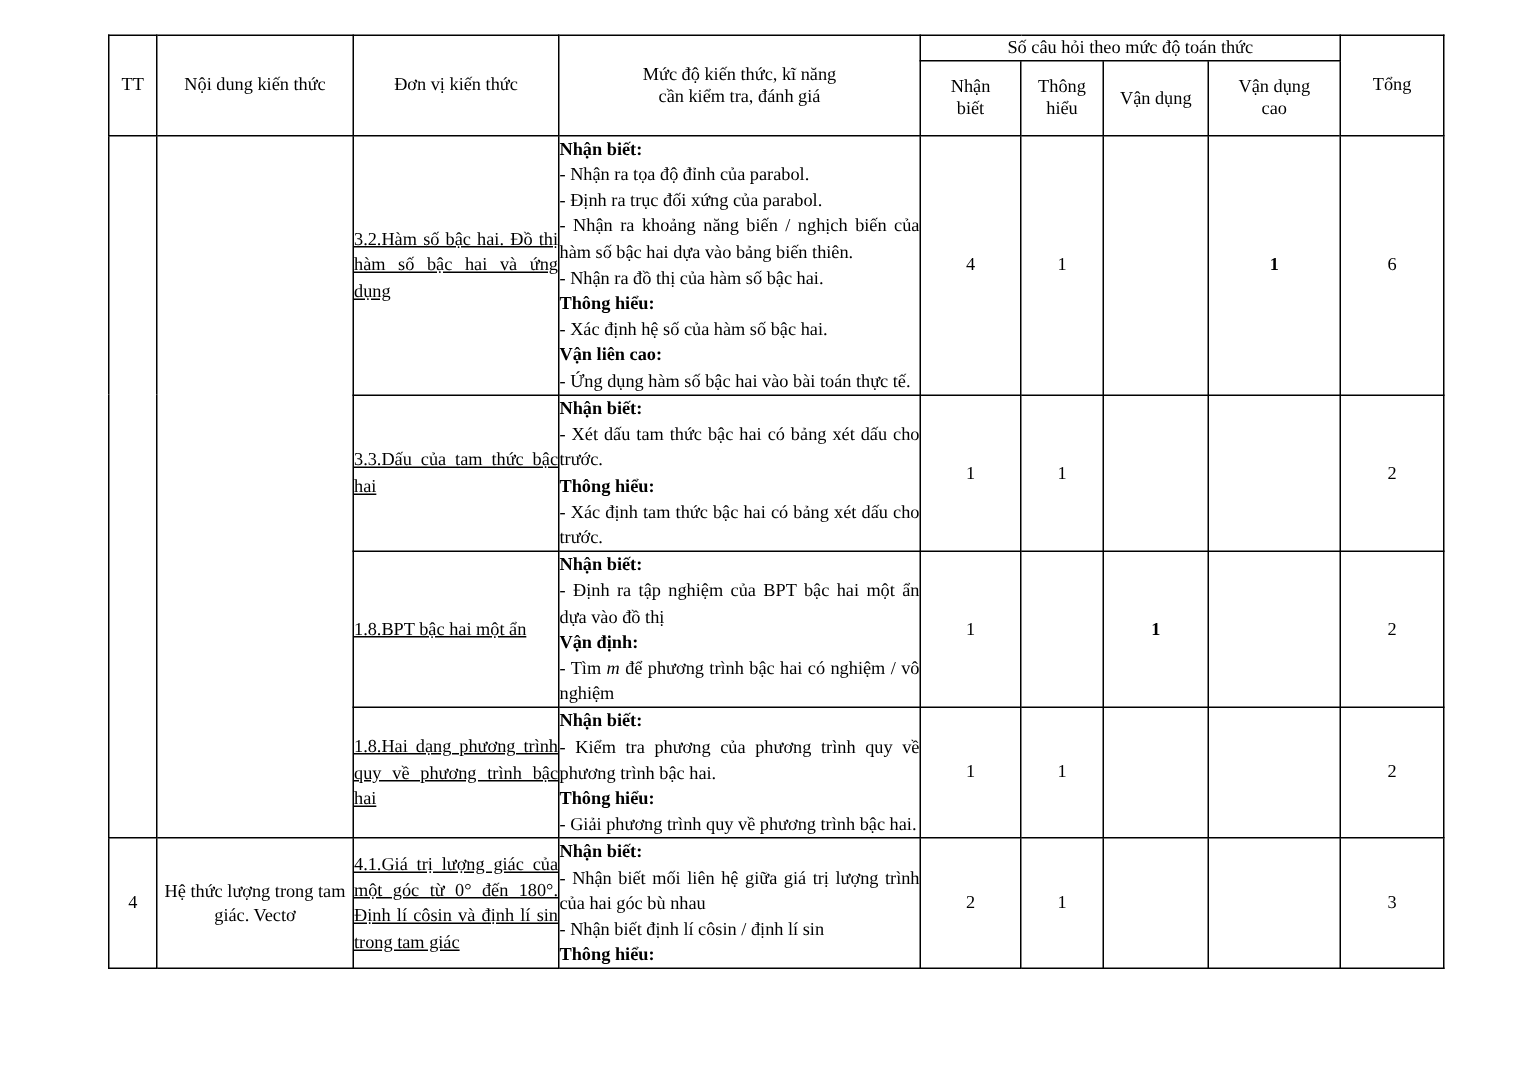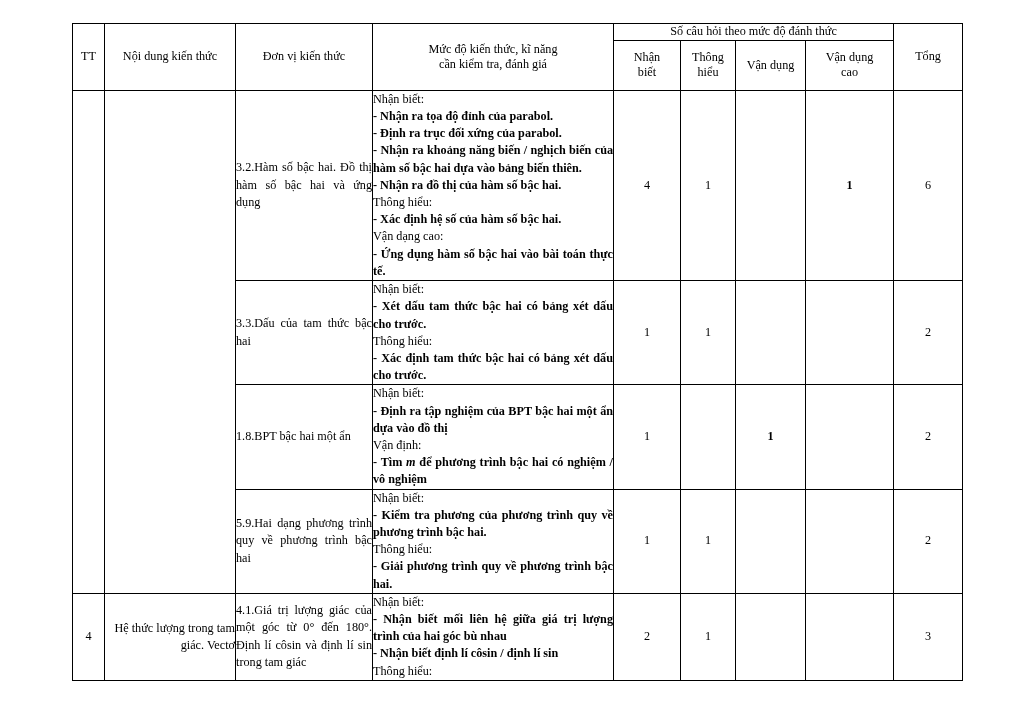--- a/index.html
+++ b/index.html
@@ -61,48 +61,48 @@
     font-weight: bold;
     padding: 3px 3px;
   }
   .hd-tall { height: 49px; }
   .unit {
     text-align: justify;
     text-align-last: left;
     vertical-align: middle;
     padding: 5px 6px 5px 6px;
     line-height: 1.42;
+    text-decoration: underline;
   }
   .desc {
     vertical-align: top;
     padding: 4px 6px 5px 6px;
     line-height: 1.41;
   }
   .desc p {
     margin: 0;
     text-align: justify;
     text-align-last: left;
-    font-weight: bold;
   }
   .desc p.lbl {
-    font-weight: normal;
+    font-weight: bold;
     text-align: right;
   }
   .num {
     text-align: center;
     vertical-align: middle;
   }
   .num.b { font-weight: bold; }
   .tt {
     text-align: center;
     vertical-align: middle;
     font-weight: bold;
   }
   .topic {
-    text-align: right;
+    text-align: center;
     vertical-align: middle;
     font-weight: bold;
     padding: 5px 6px 5px 8px;
     line-height: 1.35;
   }
   .ital { font-style: italic; }
 </style>
 </head>
 <body>
 
@@ -122,21 +122,21 @@
     </colgroup>
     <thead>
       <tr>
         <th class="hd" rowspan="2">TT</th>
         <th class="hd" rowspan="2">Nội dung kiến thức</th>
         <th class="hd" rowspan="2">Đơn vị kiến thức</th>
         <th class="hd" rowspan="2">
           <div>Mức độ kiến thức, kĩ năng</div>
           <div>cần kiểm tra, đánh giá</div>
         </th>
-        <th class="hd-span" colspan="4">Số câu hỏi theo mức độ đánh thức</th>
+        <th class="hd-span" colspan="4">Số câu hỏi theo mức độ toán thức</th>
         <th class="hd" rowspan="2">Tổng</th>
       </tr>
       <tr>
         <th class="hd hd-tall">
           <div>Nhận</div>
           <div>biết</div>
         </th>
         <th class="hd hd-tall">
           <div>Thông</div>
           <div>hiểu</div>
@@ -154,21 +154,21 @@
           <td class="topic" rowspan="4"></td>
           <td class="unit">3.2.Hàm số bậc hai. Đồ thị hàm số bậc hai và ứng dụng</td>
           <td class="desc">
             <p class="lbl">Nhận biết:</p>
             <p>- Nhận ra tọa độ đỉnh của parabol.</p>
             <p>- Định ra trục đối xứng của parabol.</p>
             <p>- Nhận ra khoảng năng biến / nghịch biến của hàm số bậc hai dựa vào bảng biến thiên.</p>
             <p>- Nhận ra đồ thị của hàm số bậc hai.</p>
             <p class="lbl">Thông hiểu:</p>
             <p>- Xác định hệ số của hàm số bậc hai.</p>
-            <p class="lbl">Vận dạng cao:</p>
+            <p class="lbl">Vận liên cao:</p>
             <p>- Ứng dụng hàm số bậc hai vào bài toán thực tế.</p>
           </td>
           <td class="num">4</td>
           <td class="num">1</td>
           <td class="num"></td>
           <td class="num b">1</td>
           <td class="num">6</td>
         </tr>
         <tr>
           <td class="unit">3.3.Dấu của tam thức bậc hai</td>
@@ -192,21 +192,21 @@
             <p class="lbl">Vận định:</p>
             <p>- Tìm <span class="ital">m</span> để phương trình bậc hai có nghiệm / vô nghiệm</p>
           </td>
           <td class="num">1</td>
           <td class="num"></td>
           <td class="num b">1</td>
           <td class="num"></td>
           <td class="num">2</td>
         </tr>
         <tr>
-          <td class="unit">5.9.Hai dạng phương trình quy về phương trình bậc hai</td>
+          <td class="unit">1.8.Hai dạng phương trình quy về phương trình bậc hai</td>
           <td class="desc">
             <p class="lbl">Nhận biết:</p>
             <p>- Kiểm tra phương của phương trình quy về phương trình bậc hai.</p>
             <p class="lbl">Thông hiểu:</p>
             <p>- Giải phương trình quy về phương trình bậc hai.</p>
           </td>
           <td class="num">1</td>
           <td class="num">1</td>
           <td class="num"></td>
           <td class="num"></td>

